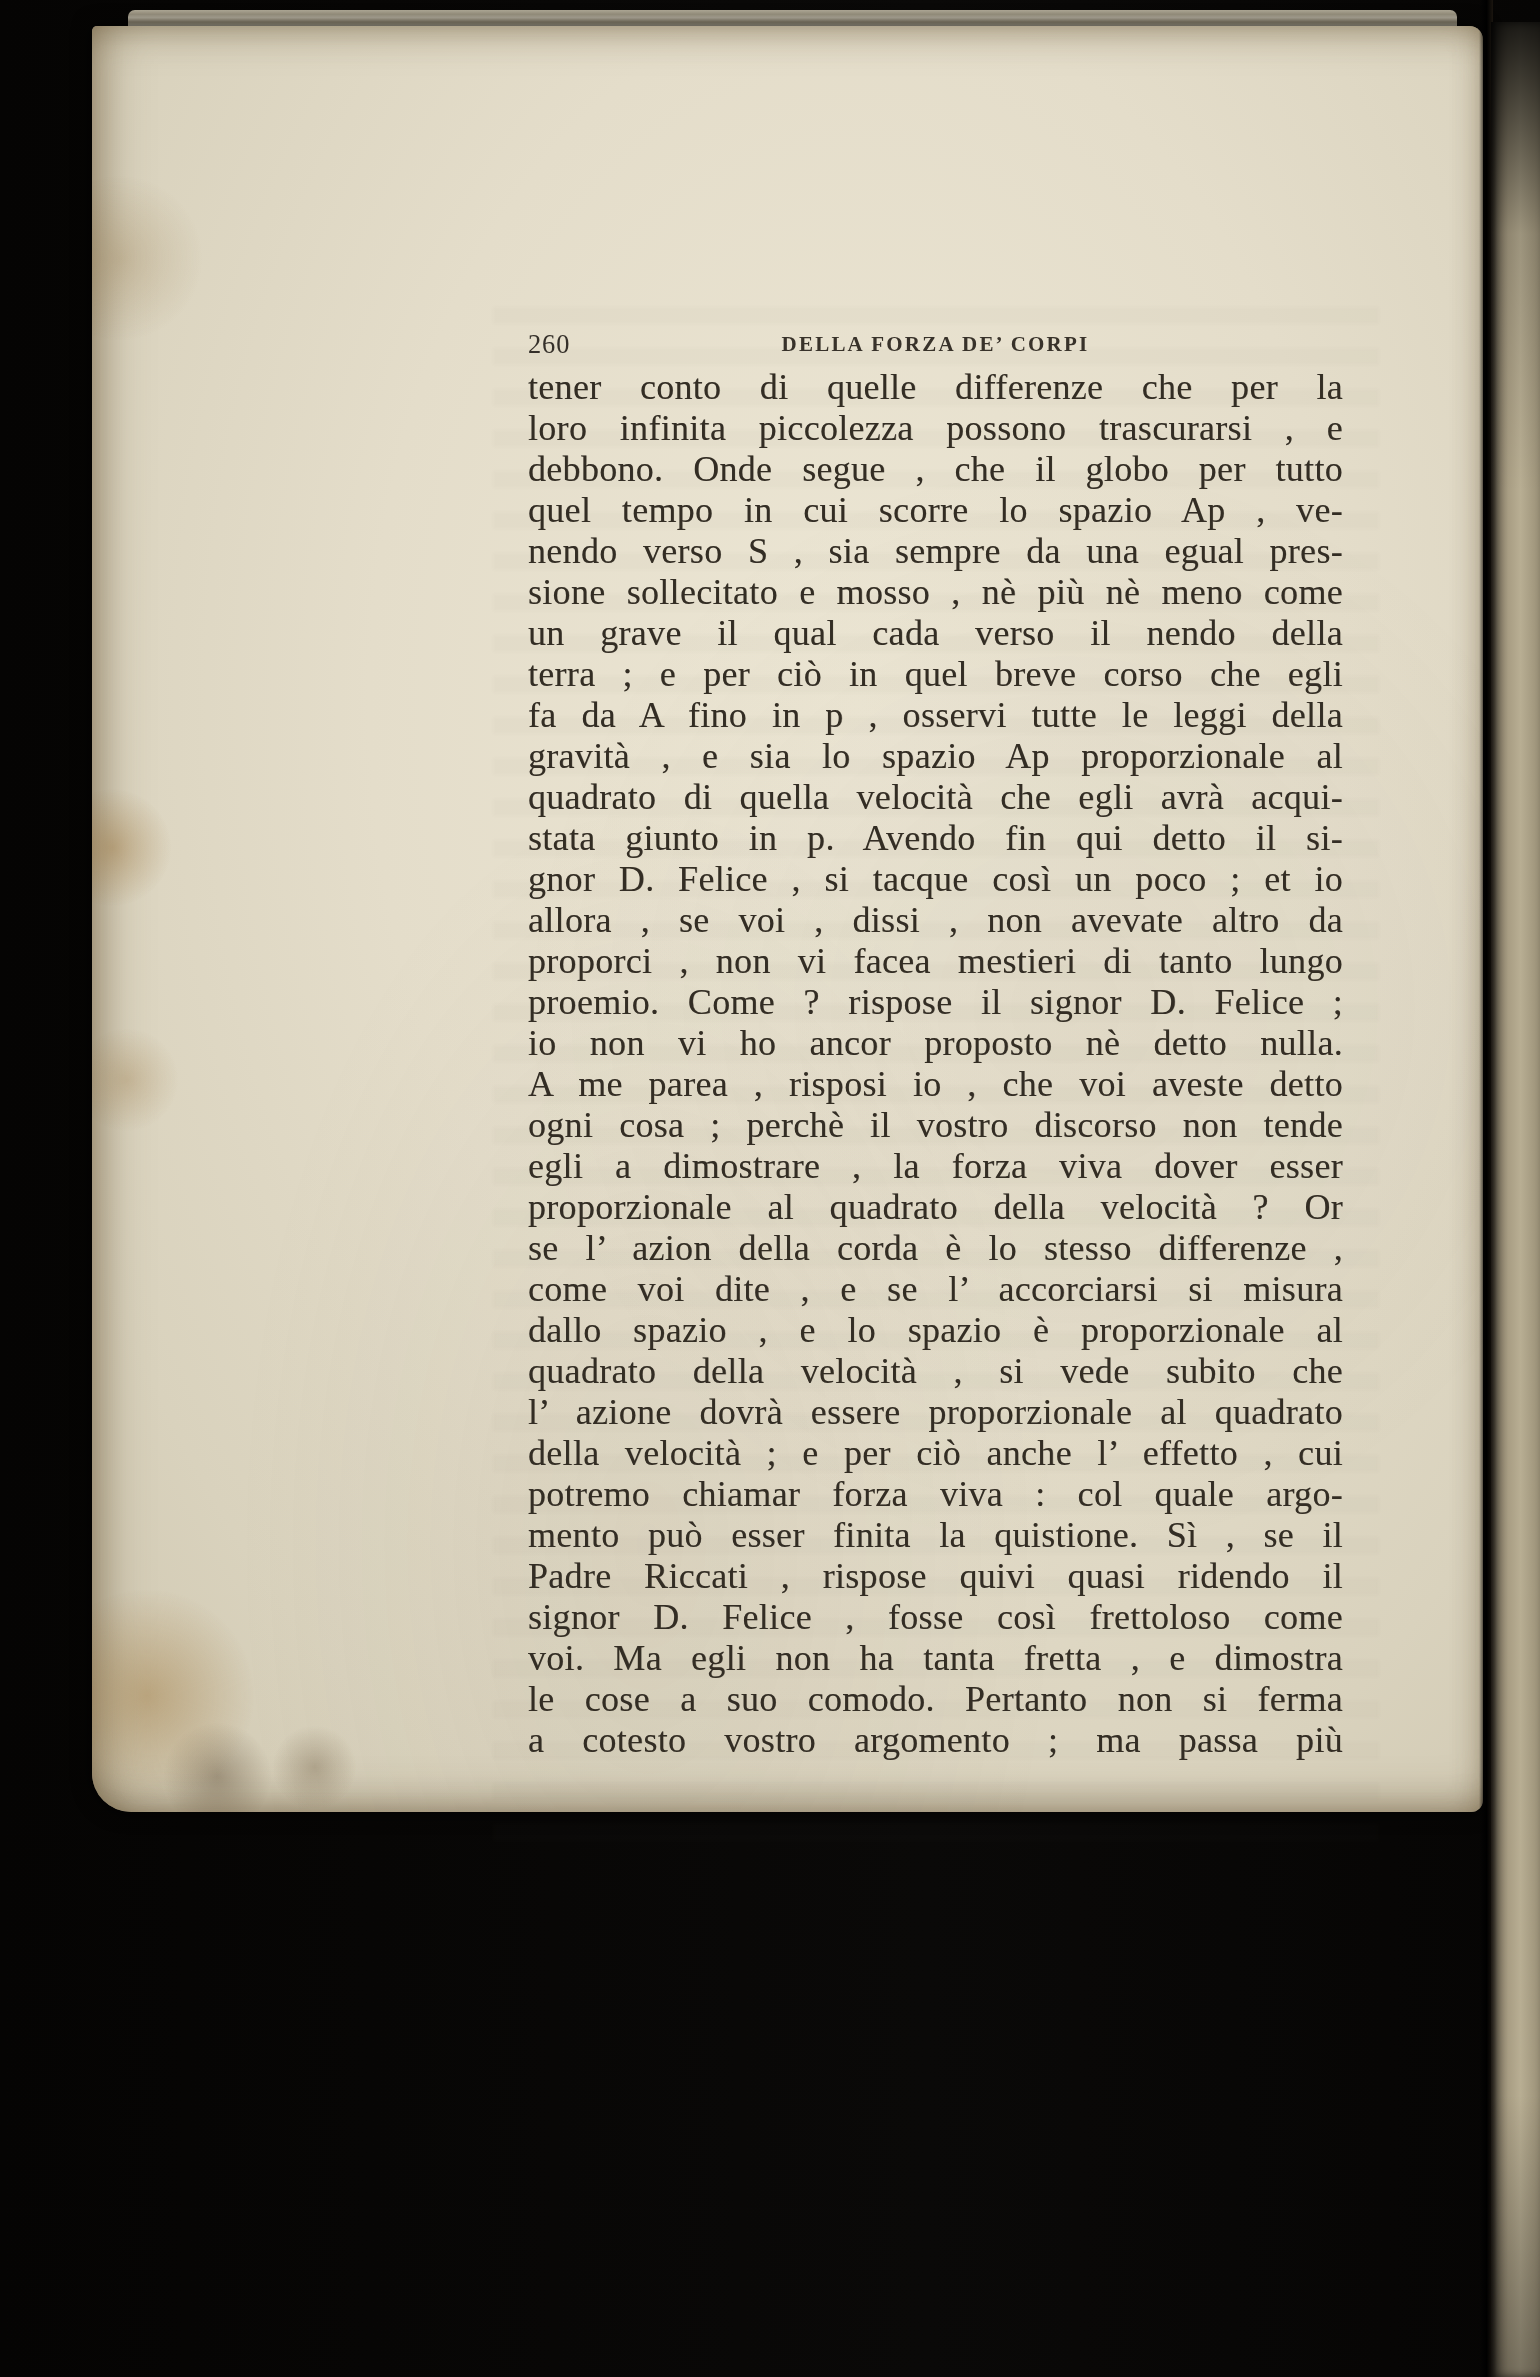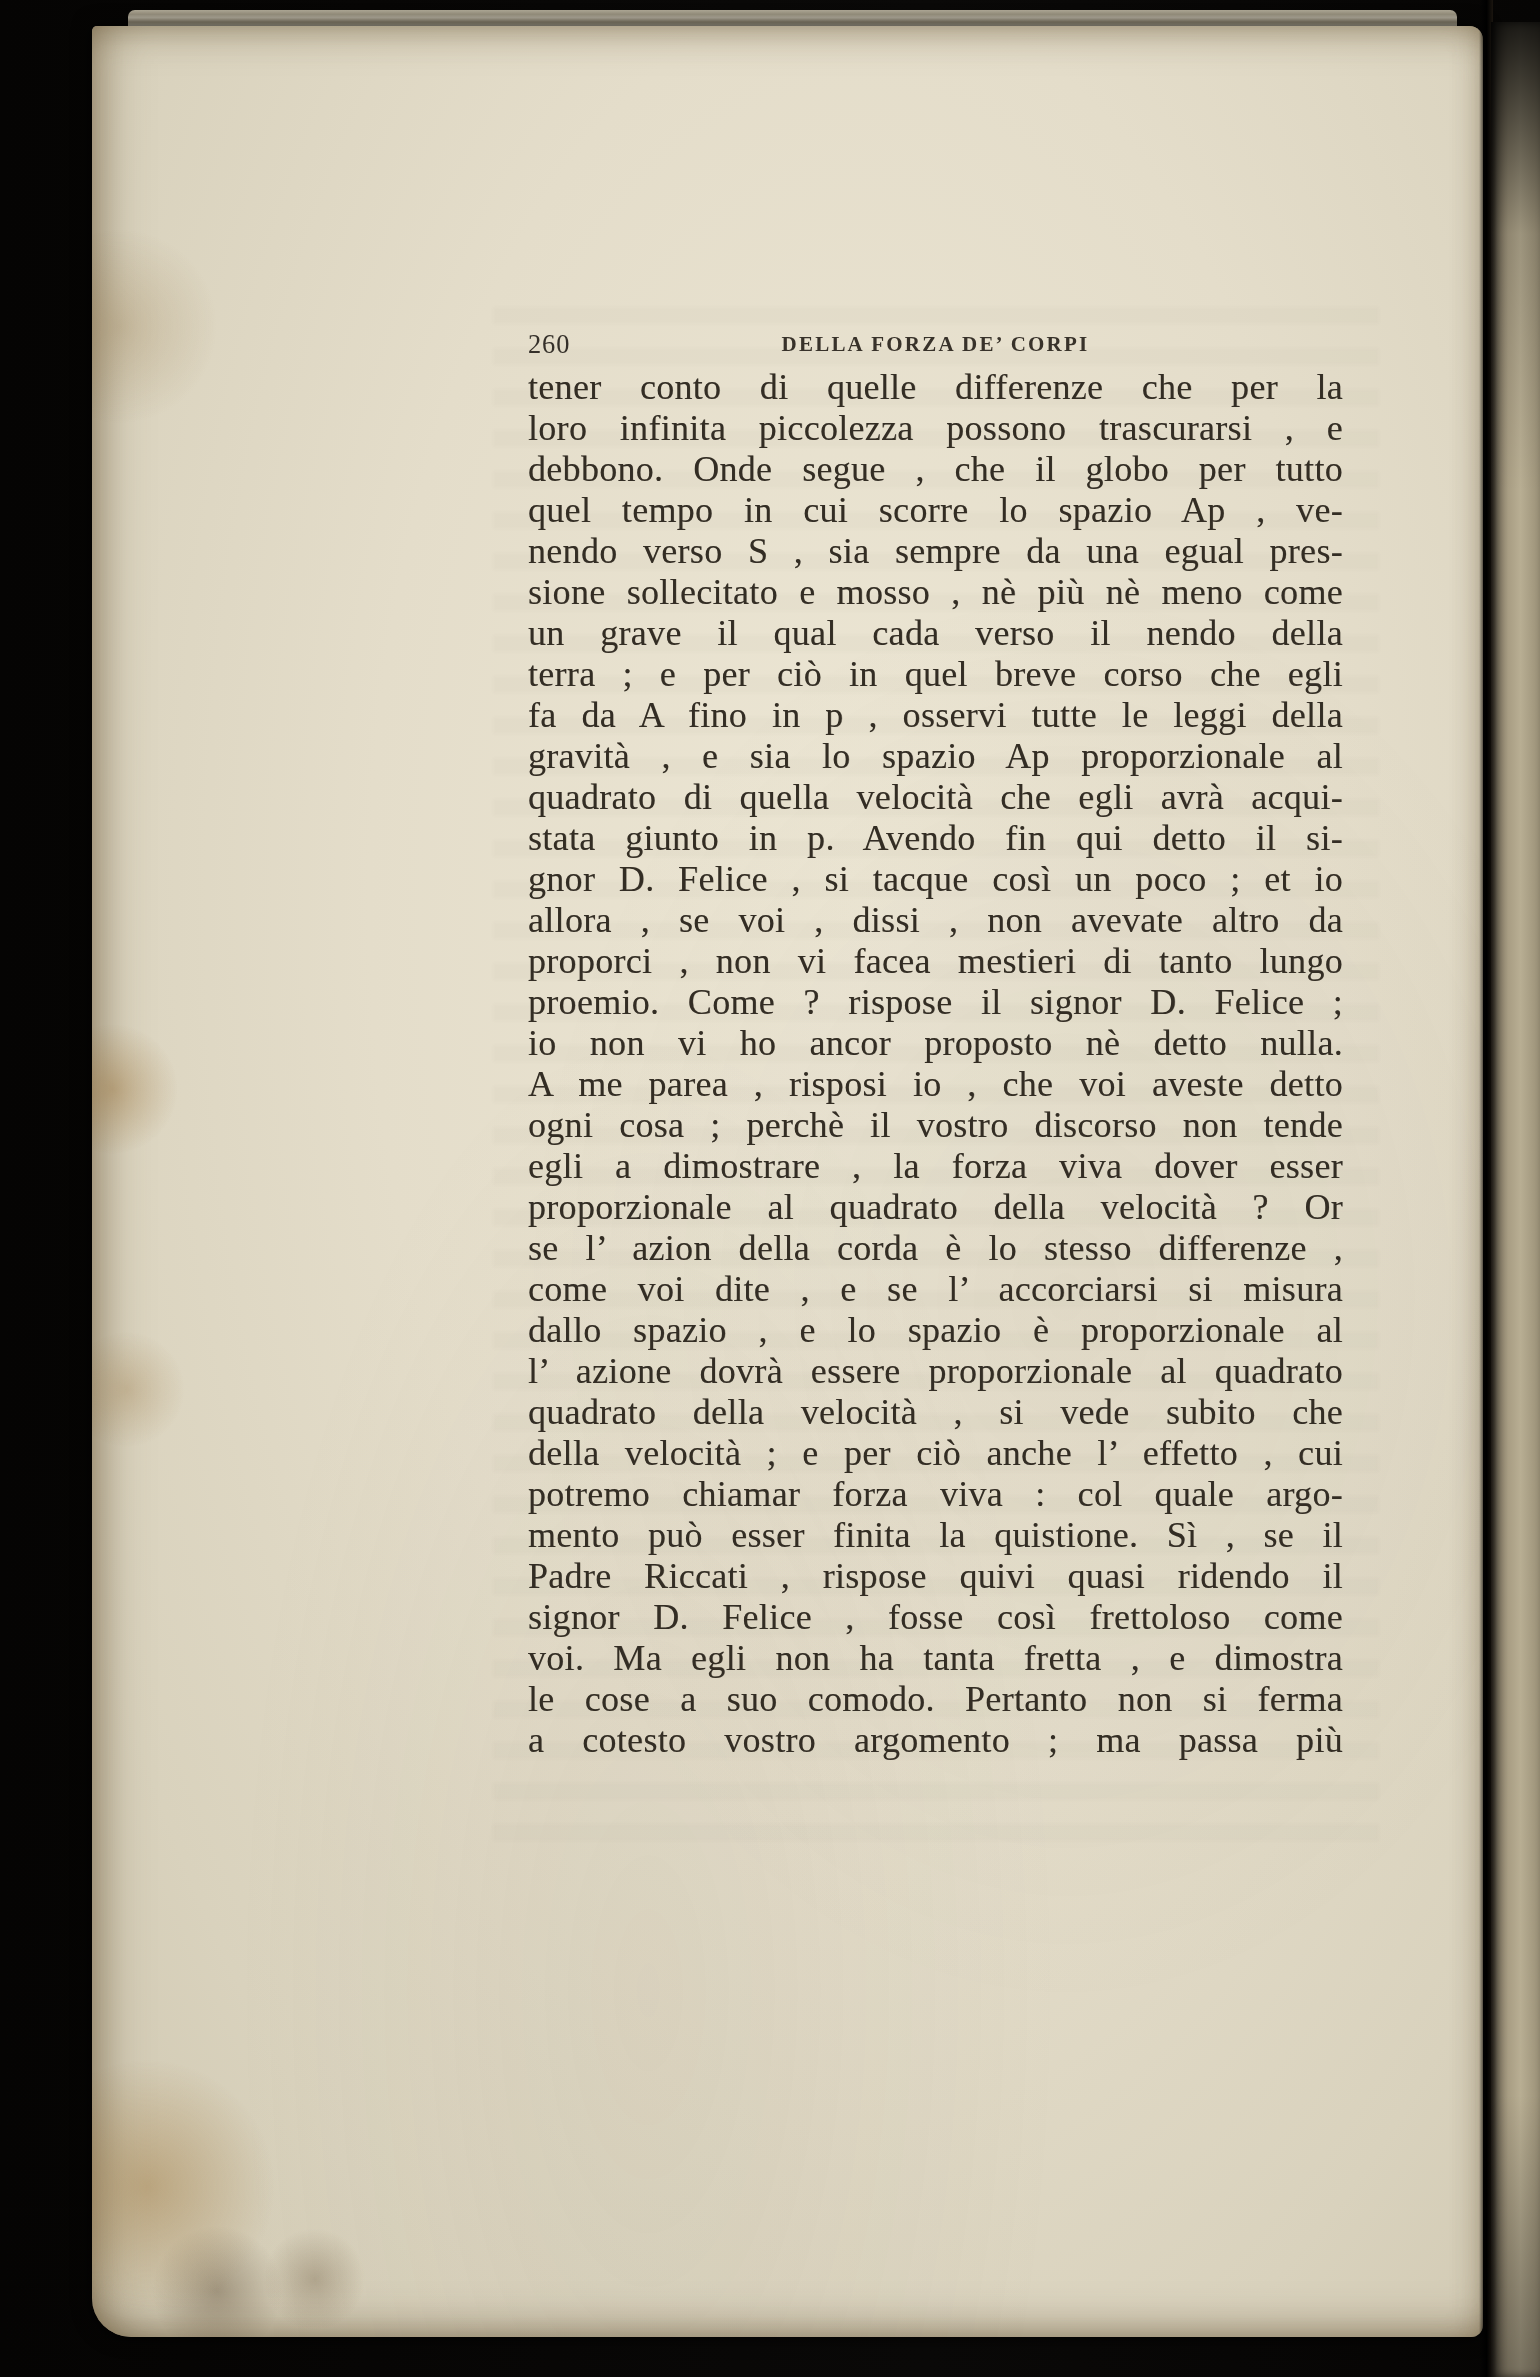--- a/index.html
+++ b/index.html
@@ -32,21 +32,21 @@
         #cfc8b2 0px, #b8b09a 4.3px, #d8d1bd 7.7px, #a99f87 12px, #cfc8b2 15.3px);
     opacity: .85;
   }
 
   
   .paper {
     position: absolute;
     left: 92px;
     top: 25.6px;
     width: 1391px;
-    height: 2311px;
+    height: 1786px;
     background:
       radial-gradient(ellipse at 55% 38%, #ece6d4 0%, #e4ddca 45%, #d9d2bd 78%, #cfc7b0 100%);
     border-radius: 5.1px 13.6px 12px 39px;
     box-shadow:
       inset 29px 0 51px -24px rgba(92, 72, 40, 0.55),
       inset -15.3px 0 34px -19px rgba(110, 92, 60, 0.45),
       inset 0 22px 41px -22px rgba(100, 82, 50, 0.5),
       inset 0 -25.6px 47px -25.6px rgba(90, 70, 40, 0.55),
       0 0 19px rgba(0,0,0,0.8);
   }
@@ -200,22 +200,22 @@
           <div class="line">proporci , non vi facea mestieri di tanto lungo</div>
           <div class="line">proemio. Come ? rispose il signor D. Felice ;</div>
           <div class="line">io non vi ho ancor proposto nè detto nulla.</div>
           <div class="line">A me parea , risposi io , che voi aveste detto</div>
           <div class="line">ogni cosa ; perchè il vostro discorso non tende</div>
           <div class="line">egli a dimostrare , la forza viva dover esser</div>
           <div class="line">proporzionale al quadrato della velocità ? Or</div>
           <div class="line">se l’ azion della corda è lo stesso differenze ,</div>
           <div class="line">come voi dite , e se l’ accorciarsi si misura</div>
           <div class="line">dallo spazio , e lo spazio è proporzionale al</div>
+          <div class="line">quadrato della velocità , si vede subito che</div>
           <div class="line">l’ azione dovrà essere proporzionale al quadrato</div>
-          <div class="line">quadrato della velocità , si vede subito che</div>
           <div class="line">della velocità ; e per ciò anche l’ effetto , cui</div>
           <div class="line">potremo chiamar forza viva : col quale argo-</div>
           <div class="line">mento può esser finita la quistione. Sì , se il</div>
           <div class="line">Padre Riccati , rispose quivi quasi ridendo il</div>
           <div class="line">signor D. Felice , fosse così frettoloso come</div>
           <div class="line">voi. Ma egli non ha tanta fretta , e dimostra</div>
           <div class="line">le cose a suo comodo. Pertanto non si ferma</div>
           <div class="line">a cotesto vostro argomento ; ma passa più</div>
         </div>
     </div>

